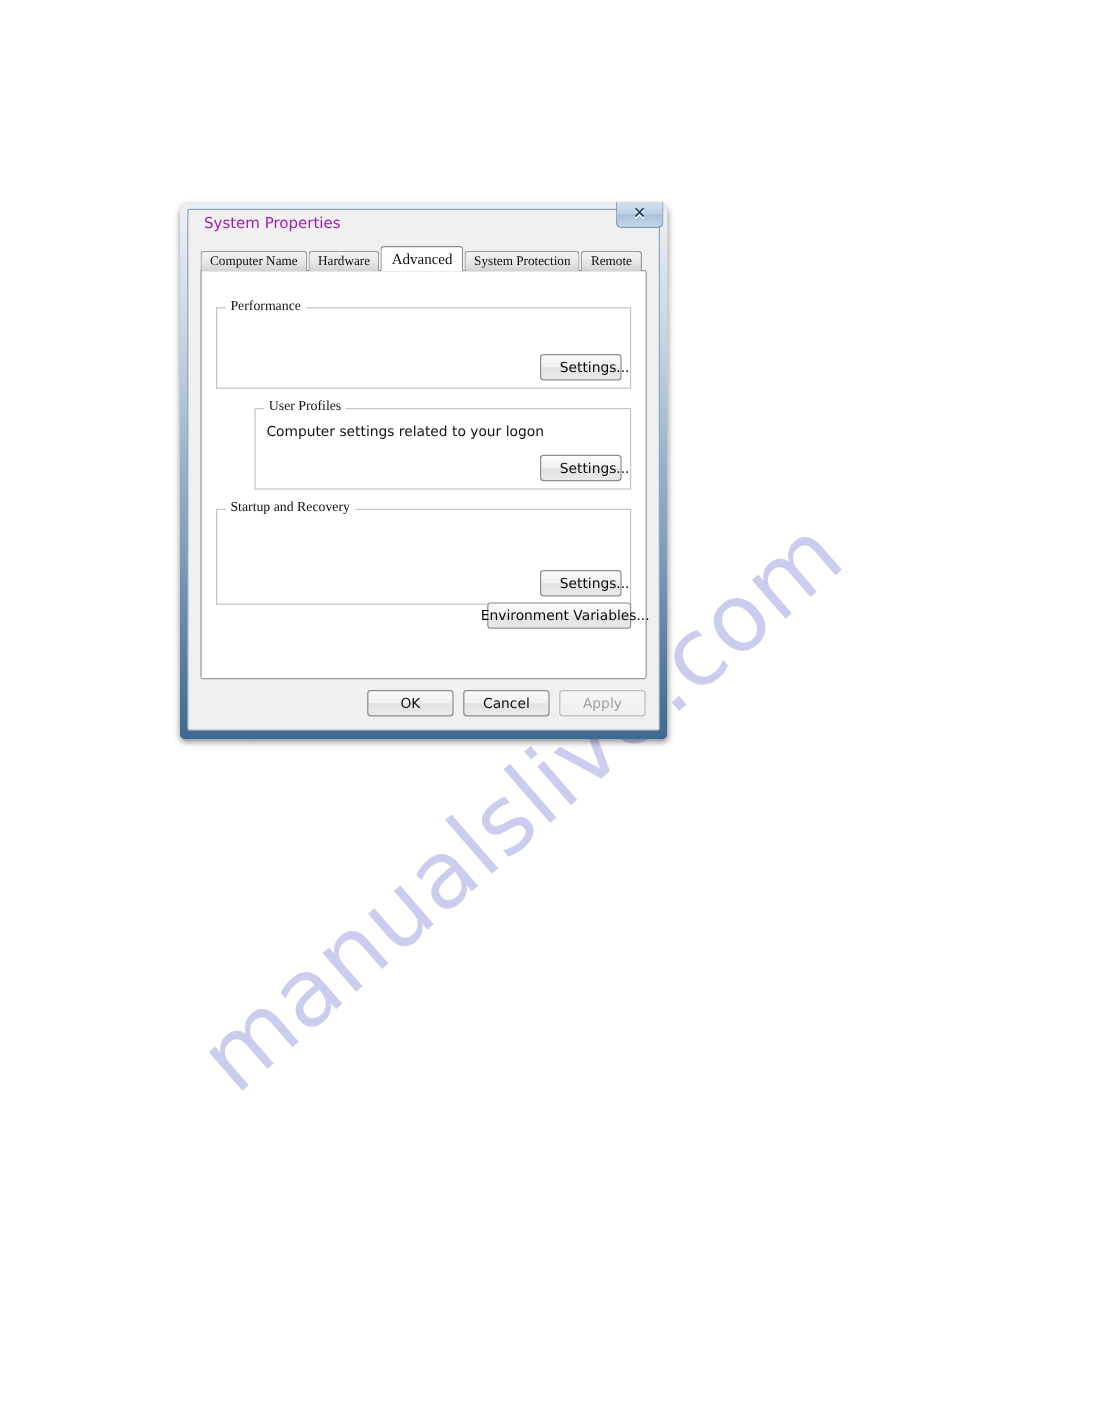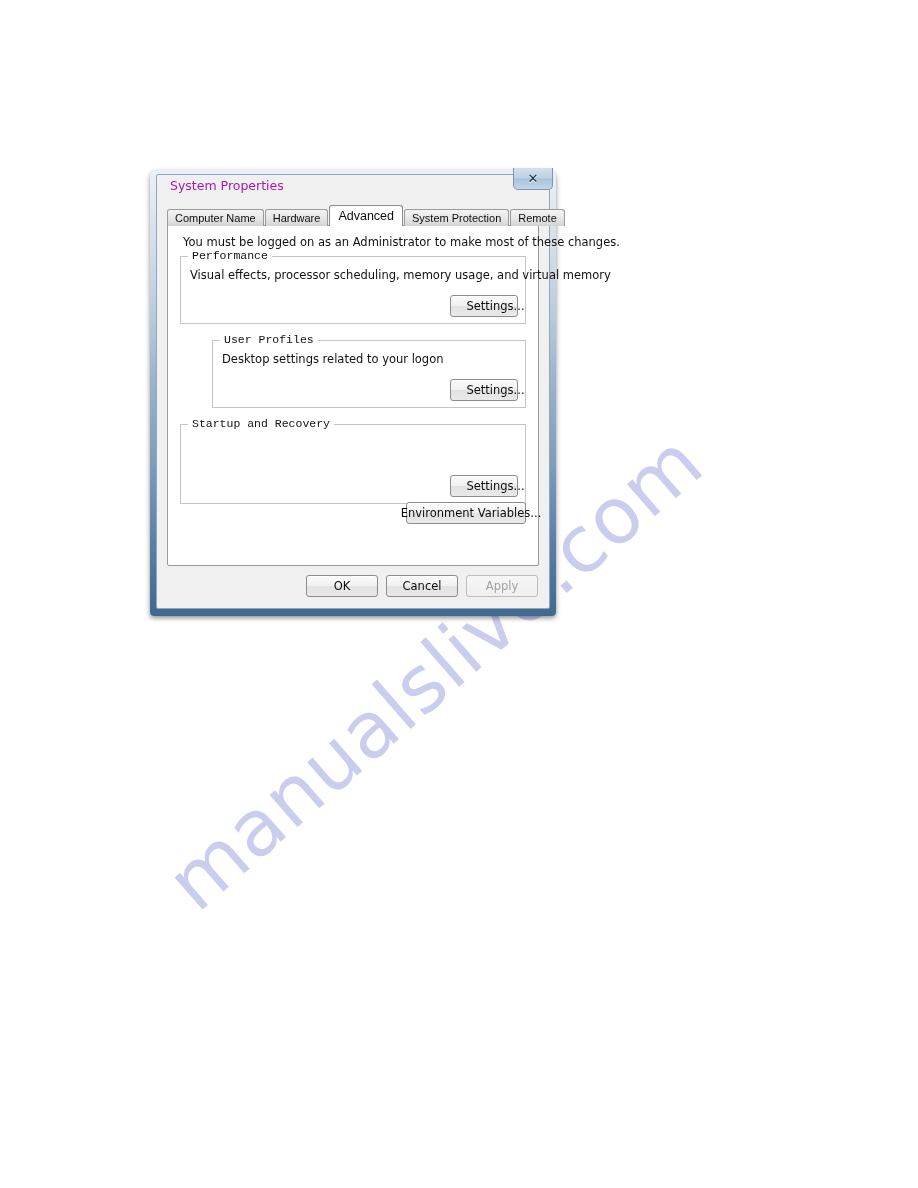--- a/index.html
+++ b/index.html
@@ -148,21 +148,21 @@
     align-items: flex-end;
     z-index: 3;
   }
   .tab {
     height: 17px;
     box-sizing: border-box;
     padding: 0 7px;
     margin-right: 1px;
     display: flex;
     align-items: center;
-    font-family: Liberation Sans, sans-serif;
+    font-family: Liberation Serif, serif;
     font-size: 11px;
     color: #0d0d0d;
     white-space: nowrap;
     border: 1px solid #9a9a9a;
     border-bottom: none;
     border-radius: 3px 3px 0 0;
     background: linear-gradient(to bottom, #f4f4f4 0%, #e6e6e6 55%, #d3d3d3 100%);
   }
   .tab.selected {
     height: 21px;
@@ -207,21 +207,21 @@
     box-sizing: border-box;
     border: 1px solid #c4c4c4;
     background: transparent;
   }
   .groupbox > .legend {
     position: absolute;
     left: 7px;
     top: -8px;
     padding: 0 4px;
     background: #ffffff;
-    font-family: Liberation Mono, monospace;
+    font-family: Liberation Serif, serif;
     font-size: 11.5px;
     color: #111111;
     white-space: nowrap;
   }
   .groupbox > .gb-desc {
     position: absolute;
     left: 9px;
     top: 11px;
     right: 8px;
     font-family: "DejaVu Sans", sans-serif;
@@ -315,33 +315,31 @@
       <div class="tab">
         <span>System Protection</span>
       </div>
       <div class="tab">
         <span>Remote</span>
       </div>
     </div>
 
     <div id="tab-panel">
 
-      <div id="admin-notice">You must be logged on as an Administrator to make most of these changes.</div>
 
       <div class="groupbox" id="group-performance">
         <span class="legend">Performance</span>
-        <div class="gb-desc">Visual effects, processor scheduling, memory usage, and virtual memory</div>
         <div class="btn gb-button">
           <span>Settings...</span>
         </div>
       </div>
 
       <div class="groupbox" id="group-userprofiles">
         <span class="legend">User Profiles</span>
-        <div class="gb-desc">Desktop settings related to your logon</div>
+        <div class="gb-desc">Computer settings related to your logon</div>
         <div class="btn gb-button">
           <span>Settings...</span>
         </div>
       </div>
 
       <div class="groupbox" id="group-startup">
         <span class="legend">Startup and Recovery</span>
         <div class="btn gb-button">
           <span>Settings...</span>
         </div>

